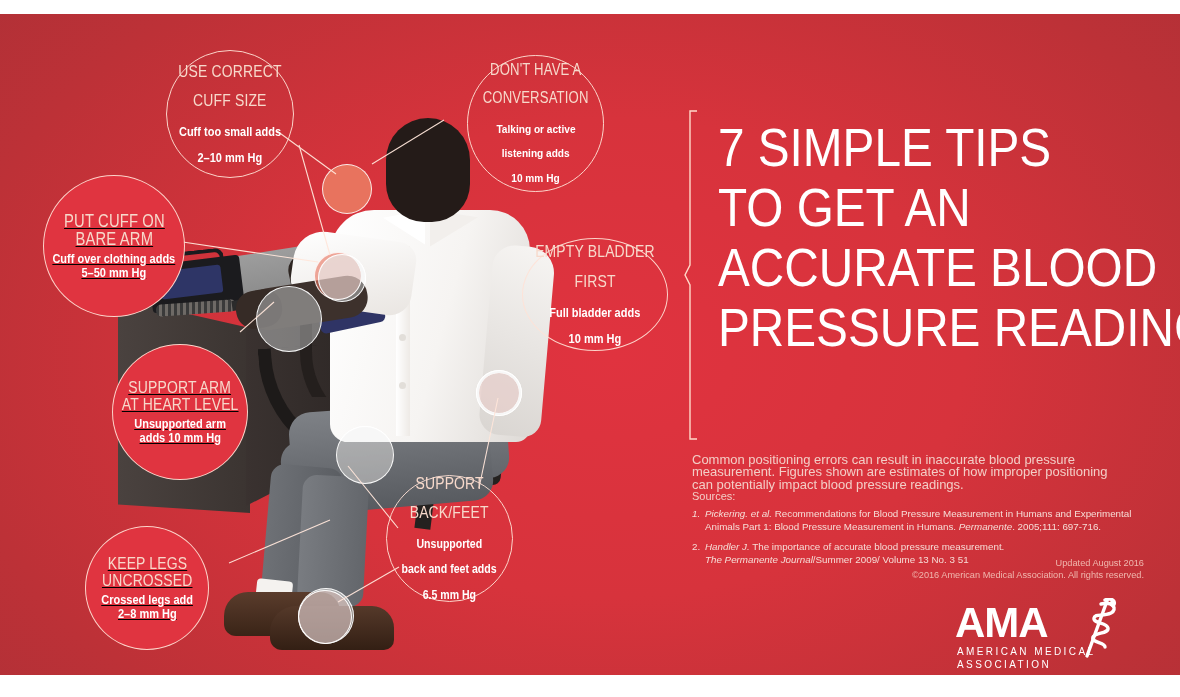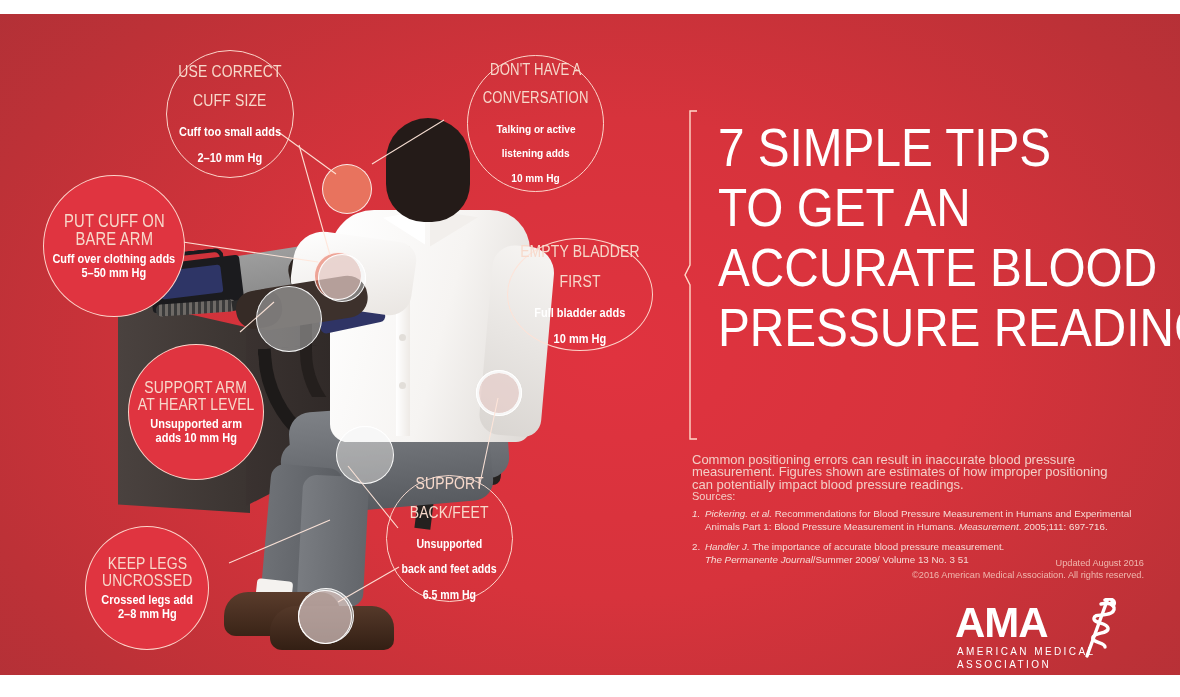--- a/index.html
+++ b/index.html
@@ -103,21 +103,21 @@
   .poi{position:absolute;border-radius:50%;border:1.6px solid rgba(255,255,255,.92);
     background:rgba(235,235,235,.38);backdrop-filter:saturate(.4) brightness(1.15);}
 
   
   .lines{position:absolute;left:0;top:0;width:1180px;height:661px;pointer-events:none;}
 
   
   .bubble{position:absolute;border-radius:50%;display:flex;flex-direction:column;
     align-items:center;justify-content:center;text-align:center;
     border:1.4px solid rgba(255,226,214,.92);box-sizing:border-box;padding:0 10px;}
-  .bubble.filled{background:#e03440;}
+  .bubble.filled{background:#e03440;text-decoration:underline;}
   .bubble.hollow{background:transparent;gap:12px;}
   .b-title{color:#f7d9cb;font-weight:300;letter-spacing:.2px;line-height:1.02;
     font-family:"Liberation Sans",sans-serif;transform:scaleX(.82);white-space:nowrap;}
   .b-sub{color:#ffffff;font-weight:bold;line-height:1.12;margin-top:4px;
     transform:scaleX(.88);white-space:nowrap;}
 
   
   .brace{position:absolute;left:684px;top:96px;width:16px;height:330px;}
   .title{position:absolute;left:718px;top:104px;width:430px;color:#ffffff;
     font-weight:300;font-size:53px;line-height:60px;letter-spacing:0px;}
@@ -232,28 +232,28 @@
     <div class="b-sub" style="font-size:11.5px;margin-top:0">10 mm Hg</div>
   </div>
 
   <div class="bubble filled" style="left:43px;top:161px;width:142px;height:142px;">
     <div class="b-title" style="font-size:18px">PUT CUFF ON</div>
     <div class="b-title" style="font-size:18px">BARE ARM</div>
     <div class="b-sub" style="font-size:12.5px">Cuff over clothing adds</div>
     <div class="b-sub" style="font-size:12.5px;margin-top:0">5–50 mm Hg</div>
   </div>
 
-  <div class="bubble hollow" style="left:507px;top:224px;width:146px;height:113px;">
+  <div class="bubble hollow" style="left:522px;top:224px;width:146px;height:113px;">
     <div class="b-title" style="font-size:17px">EMPTY BLADDER</div>
     <div class="b-title" style="font-size:17px">FIRST</div>
     <div class="b-sub" style="font-size:12.5px">Full bladder adds</div>
     <div class="b-sub" style="font-size:12.5px;margin-top:0">10 mm Hg</div>
   </div>
 
-  <div class="bubble filled" style="left:128px;top:330px;width:136px;height:136px;">
+  <div class="bubble filled" style="left:112px;top:330px;width:136px;height:136px;">
     <div class="b-title" style="font-size:17px">SUPPORT ARM</div>
     <div class="b-title" style="font-size:17px">AT HEART LEVEL</div>
     <div class="b-sub" style="font-size:12.5px">Unsupported arm</div>
     <div class="b-sub" style="font-size:12.5px;margin-top:0">adds 10 mm Hg</div>
   </div>
 
   <div class="bubble hollow" style="left:386px;top:461px;width:127px;height:127px;">
     <div class="b-title" style="font-size:17px">SUPPORT</div>
     <div class="b-title" style="font-size:17px">BACK/FEET</div>
     <div class="b-sub" style="font-size:12px">Unsupported</div>
@@ -278,21 +278,21 @@
     <div>ACCURATE BLOOD</div>
     <div>PRESSURE READING</div>
   </div>
 
   <div class="blurb">Common positioning errors can result in inaccurate blood pressure measurement. Figures shown are estimates of how improper positioning can potentially impact blood pressure readings.</div>
   <div class="srclabel">Sources:</div>
 
   <div class="srclist">
     <div class="srcitem">
       <span class="srcnum">1.</span>
-      <span><em>Pickering. et al.</em><span> Recommendations for Blood Pressure Measurement in Humans and Experimental Animals Part 1: Blood Pressure Measurement in Humans. </span><em>Measurement</em><span>. 2005;111: 697-716.</span></span>
+      <span><em>Pickering. et al.</em><span> Recommendations for Blood Pressure Measurement in Humans and Experimental Animals Part 1: Blood Pressure Measurement in Humans. </span><em>Permanente</em><span>. 2005;111: 697-716.</span></span>
     </div>
     <div class="srcitem">
       <span class="srcnum up">2.</span>
       <span><em>Handler J.</em><span> The importance of accurate blood pressure measurement.</span><br><em>The Permanente Journal</em><span>/Summer 2009/ Volume 13 No. 3 51</span></span>
     </div>
   </div>
 
   <div class="updated">
     <div>Updated August 2016</div>
     <div>©2016 American Medical Association. All rights reserved.</div>

